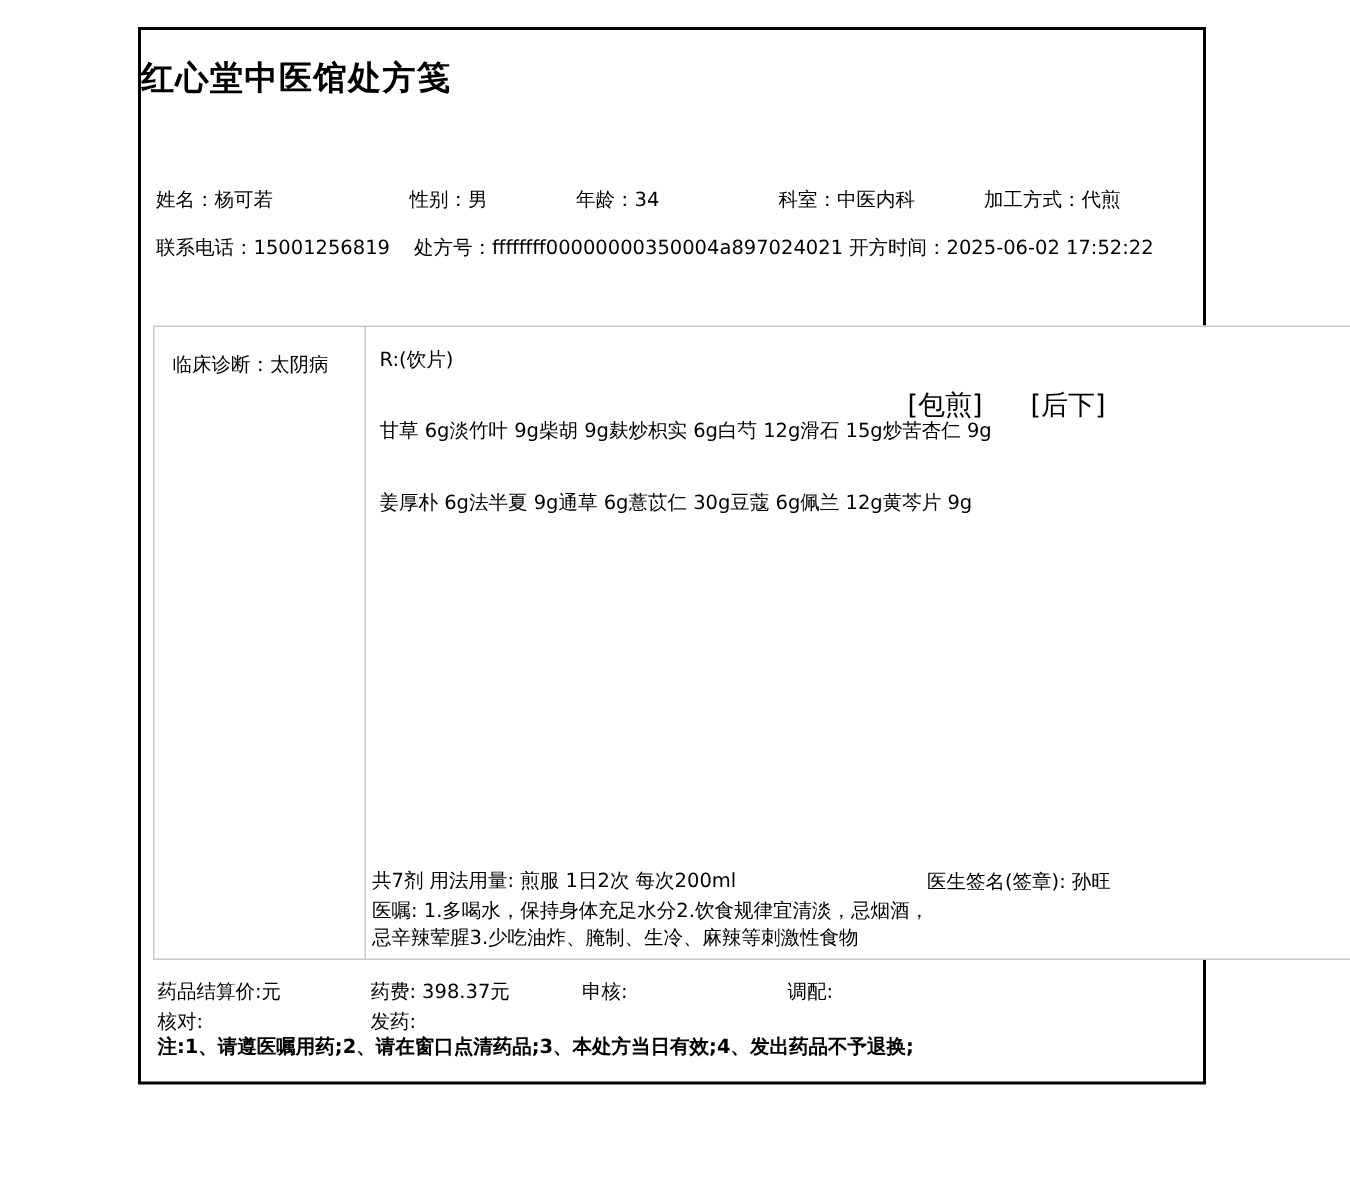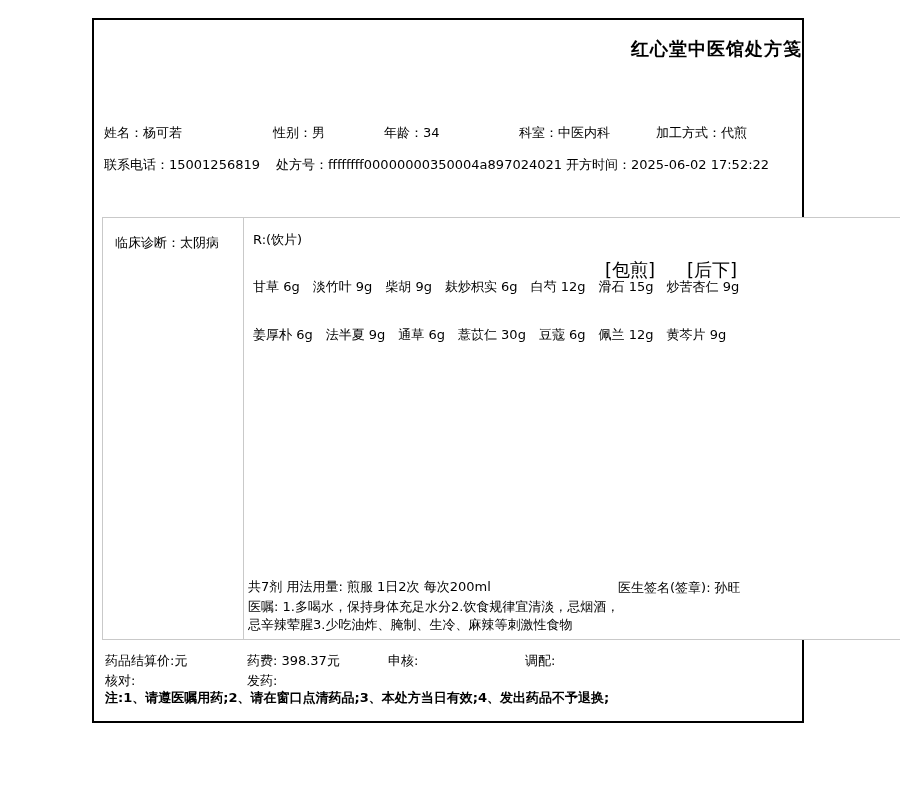--- a/index.html
+++ b/index.html
@@ -9,21 +9,21 @@
     font-family: "DejaVu Sans", "Liberation Sans", sans-serif;
     color: #000; font-size: 13px;
   }
   .sheet {
     position: absolute; left: 92px; top: 18px;
     width: 712px; height: 705px;
     border: 2px solid #000; background: #fff;
   }
   .title {
     position: absolute; left: 0; right: 0; top: 17px;
-    text-align: right; font-size: 18px; font-weight: bold;
+    text-align: left; font-size: 22px; font-weight: bold;
     letter-spacing: 1px;
   }
   .field { position: absolute; white-space: nowrap; }
   .field .lbl { }
   .field .val { }
   
   .f-name    { left: 10px;  top: 104px; }
   .f-gender  { left: 152px; top: 104px; margin-left: 27px; }
   .f-age     { left: 290px; top: 104px; }
   .f-dept    { left: 425px; top: 104px; }
@@ -42,21 +42,21 @@
     position: absolute; left: 140px; top: 0; bottom: 0;
     width: 1px; background: #c9c9c9;
   }
   .diagnosis { position: absolute; left: 12px; top: 16px; white-space: nowrap; }
   .rx-header { position: absolute; left: 150px; top: 13px; }
   .anno { position: absolute; top: 40px; font-size: 18px; white-space: nowrap; }
   .anno-1 { left: 502px; }
   .anno-2 { left: 584px; }
   .herb-line {
     position: absolute; left: 150px; white-space: nowrap;
-    display: flex; gap: 13px;
+    display: flex; gap: 0;
   }
   .herb-line-1 { top: 60px; }
   .herb-line-2 { top: 108px; }
   .herb { white-space: nowrap; }
   .usage  { position: absolute; left: 145px; top: 360px; white-space: nowrap; }
   .doctor { position: absolute; left: 515px; top: 361px; white-space: nowrap; }
   .doctor .val { margin-left: 4px; }
   .advice-1 { position: absolute; left: 145px; top: 380px; white-space: nowrap; }
   .advice-2 { position: absolute; left: 145px; top: 398px; white-space: nowrap; }
 

